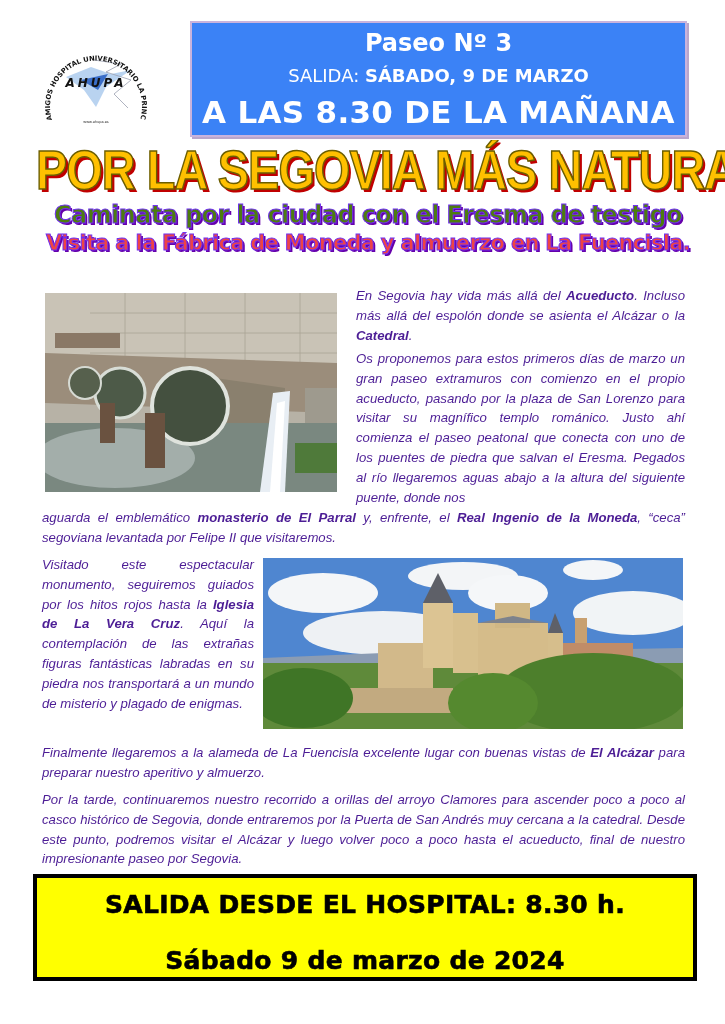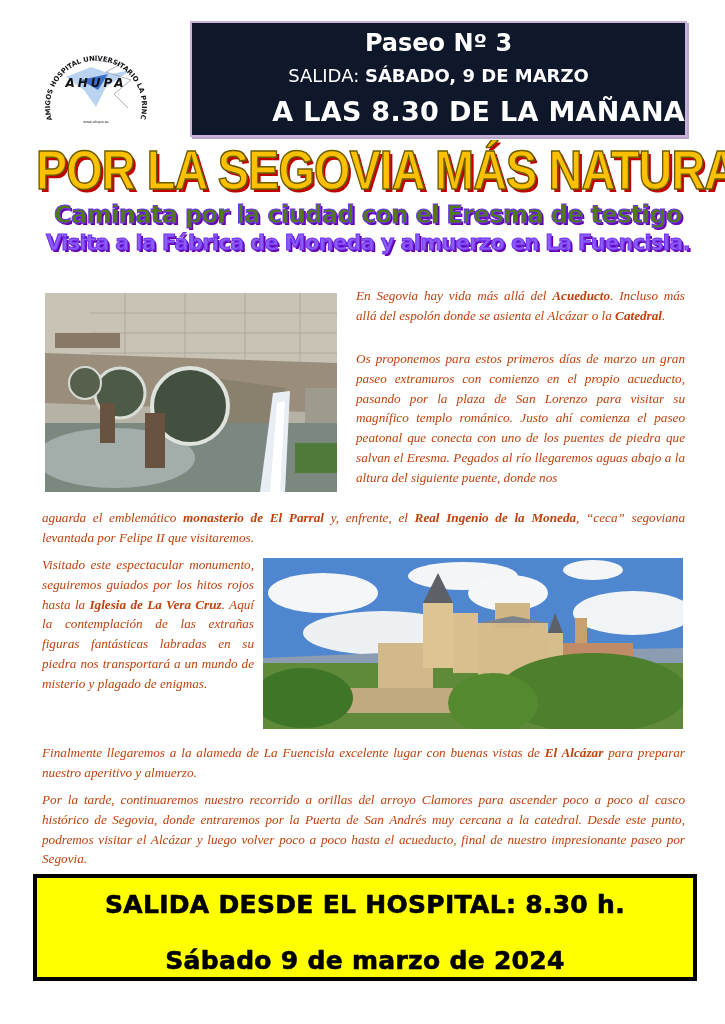--- a/index.html
+++ b/index.html
@@ -6,30 +6,30 @@
     html, body { width: 725px; height: 1024px; background: #ffffff; overflow: hidden; }
     body { position: relative; font-family: "DejaVu Sans", sans-serif; }
 
     
     .logo { position: absolute; left: 36px; top: 32px; width: 120px; height: 100px; }
     .logo svg { width: 120px; height: 100px; display: block; }
 
     
     .header-box {
       position: absolute; left: 190px; top: 21px; width: 497px; height: 116px;
-      background: #0f172a;
+      background: #3b82f6;
       border: 2px solid #c9b3dc;
       box-shadow: 2px 2px 0 #b9a6cc;
       color: #ffffff; text-align: center;
       font-family: "DejaVu Sans", sans-serif;
     }
     .header-line1 { font-weight: bold; font-size: 24px; line-height: 30px; margin-top: 5px; }
     .header-line2 { font-size: 18px; line-height: 36px; }
     .header-line2 b { font-weight: bold; }
-    .header-line3 { font-weight: bold; font-size: 27px; line-height: 36px; letter-spacing: 0.3px; text-align: right; }
+    .header-line3 { font-weight: bold; font-size: 31px; line-height: 36px; letter-spacing: 0.3px; }
 
     
     .title {
       position: absolute; left: 36px; top: 140px; width: 660px; text-align: center;
       font-family: "Liberation Sans", sans-serif; font-weight: bold;
       font-size: 52px; line-height: 58px; color: #ffc000;
       transform: scaleY(1.05) scaleX(0.9); transform-origin: left top;
       letter-spacing: -1px;
       -webkit-text-stroke: 1.5px #6b5e00;
       text-shadow: 3px 3px 0 #c00000;
@@ -37,28 +37,28 @@
     }
     .subtitle1 {
       position: absolute; left: 38px; top: 200px; width: 660px; text-align: center;
       font-family: "DejaVu Sans", sans-serif; font-weight: bold; font-size: 24px; line-height: 30px;
       color: #4d7c0f; -webkit-text-stroke: 1px #7030f0; text-shadow: 2px 2px 0 #6600aa;
       white-space: nowrap; letter-spacing: -0.6px;
     }
     .subtitle2 {
       position: absolute; left: 38px; top: 230px; width: 660px; text-align: center;
       font-family: "DejaVu Sans", sans-serif; font-weight: bold; font-size: 21px; line-height: 26px;
-      color: #8b5cf6; -webkit-text-stroke: 1px #7030f0; text-shadow: 2px 2px 0 #6600aa;
+      color: #ef4444; -webkit-text-stroke: 1px #7030f0; text-shadow: 2px 2px 0 #6600aa;
       white-space: nowrap; letter-spacing: -0.7px;
     }
 
     
     .body-text {
-      font-family: Liberation Serif, serif; font-style: italic;
-      color: #c2410c; font-size: 13.2px; line-height: 19.8px; text-align: justify;
+      font-family: Liberation Sans, sans-serif; font-style: italic;
+      color: #4c1d95; font-size: 13.2px; line-height: 19.8px; text-align: justify;
     }
     .body-text b { font-style: italic; font-weight: bold; }
 
     .photo-mill { position: absolute; left: 45px; top: 293px; width: 292px; height: 199px; overflow: hidden; }
     .photo-alcazar { position: absolute; left: 263px; top: 558px; width: 420px; height: 171px; overflow: hidden; }
     .photo-mill svg, .photo-alcazar svg { width: 100%; height: 100%; display: block; }
 
     .p1 { position: absolute; left: 356px; top: 286px; width: 329px; }
     .p2 { position: absolute; left: 356px; top: 349px; width: 329px; }
     .p2b { position: absolute; left: 42px; top: 508px; width: 643px; }

